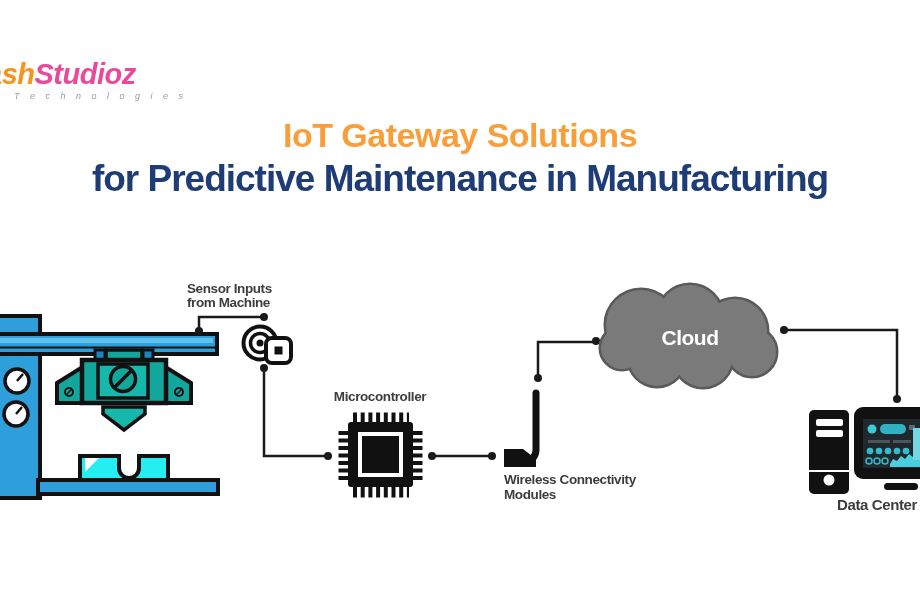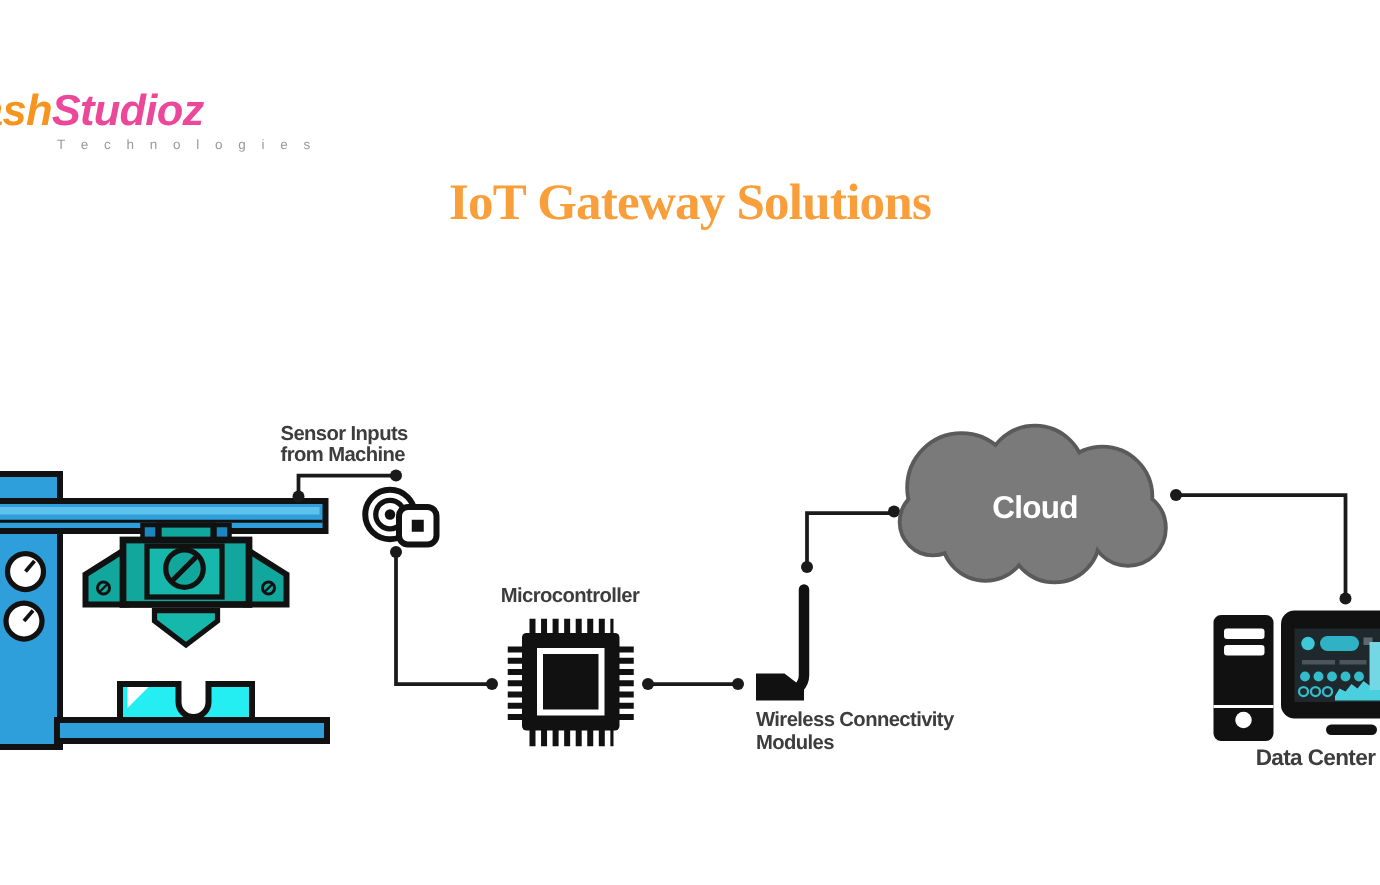--- a/index.html
+++ b/index.html
@@ -6,24 +6,25 @@
   body{
     width:920px;height:590px;position:relative;overflow:hidden;
     background:#ffffff;font-family:"Liberation Sans",sans-serif;
   }
   
   .logo{position:absolute;left:-14px;top:60px;line-height:1;}
   .logo .brand{font-style:italic;font-weight:bold;font-size:29px;letter-spacing:-0.5px;}
   .logo .brand .orange{color:#F7941E;}
   .logo .brand .blue{color:#ec4899;}
   .logo .tagline{
-    font-size:9px;letter-spacing:4px;color:#9a9a9a;margin-top:3px;margin-left:52px;
+    font-size:9px;letter-spacing:4px;color:#9a9a9a;margin-top:3px;margin-left:28px;
+    font-style:italic;
   }
   
-  .title{position:absolute;top:116px;left:0;width:920px;text-align:center;line-height:1.15;font-family:Liberation Serif, serif;}
+  .title{position:absolute;top:116px;left:0;width:920px;text-align:center;line-height:1.15;}
   .title .t1{color:#F89F3B;font-size:34px;font-weight:bold;letter-spacing:-0.5px;}
   .title .t2{color:#1E3D76;font-size:37px;font-weight:bold;letter-spacing:-1px;margin-top:3px;}
   
   svg.diagram{position:absolute;left:0;top:0;}
   .lbl{
     font-family:"Liberation Sans",sans-serif;font-size:13.5px;font-weight:bold;
     fill:#3D3D3D;letter-spacing:-0.4px;
   }
   .lbl-big{font-size:15px;}
   .cloud-lbl{
@@ -36,20 +37,21 @@
 </head>
 <body>
 
 <div class="logo">
   <div class="brand"><span class="orange">ash</span><span class="blue">Studioz</span></div>
   <div class="tagline">T e c h n o l o g i e s</div>
 </div>
 
 <div class="title">
   <div class="t1">IoT Gateway Solutions</div>
+  <div class="t2">for Predictive Maintenance in Manufacturing</div>
 </div>
 
 <svg class="diagram" width="920" height="590" viewBox="0 0 920 590">
 
   <g>
 
     <rect x="-8" y="316" width="48" height="182" fill="#2E9FDA" stroke="#111" stroke-width="4"></rect>
 
     <rect x="-10" y="334" width="227" height="20" fill="#2E9FDA" stroke="#111" stroke-width="4"></rect>
     <rect x="-8" y="338" width="221" height="5" fill="#5FC2EC"></rect>

